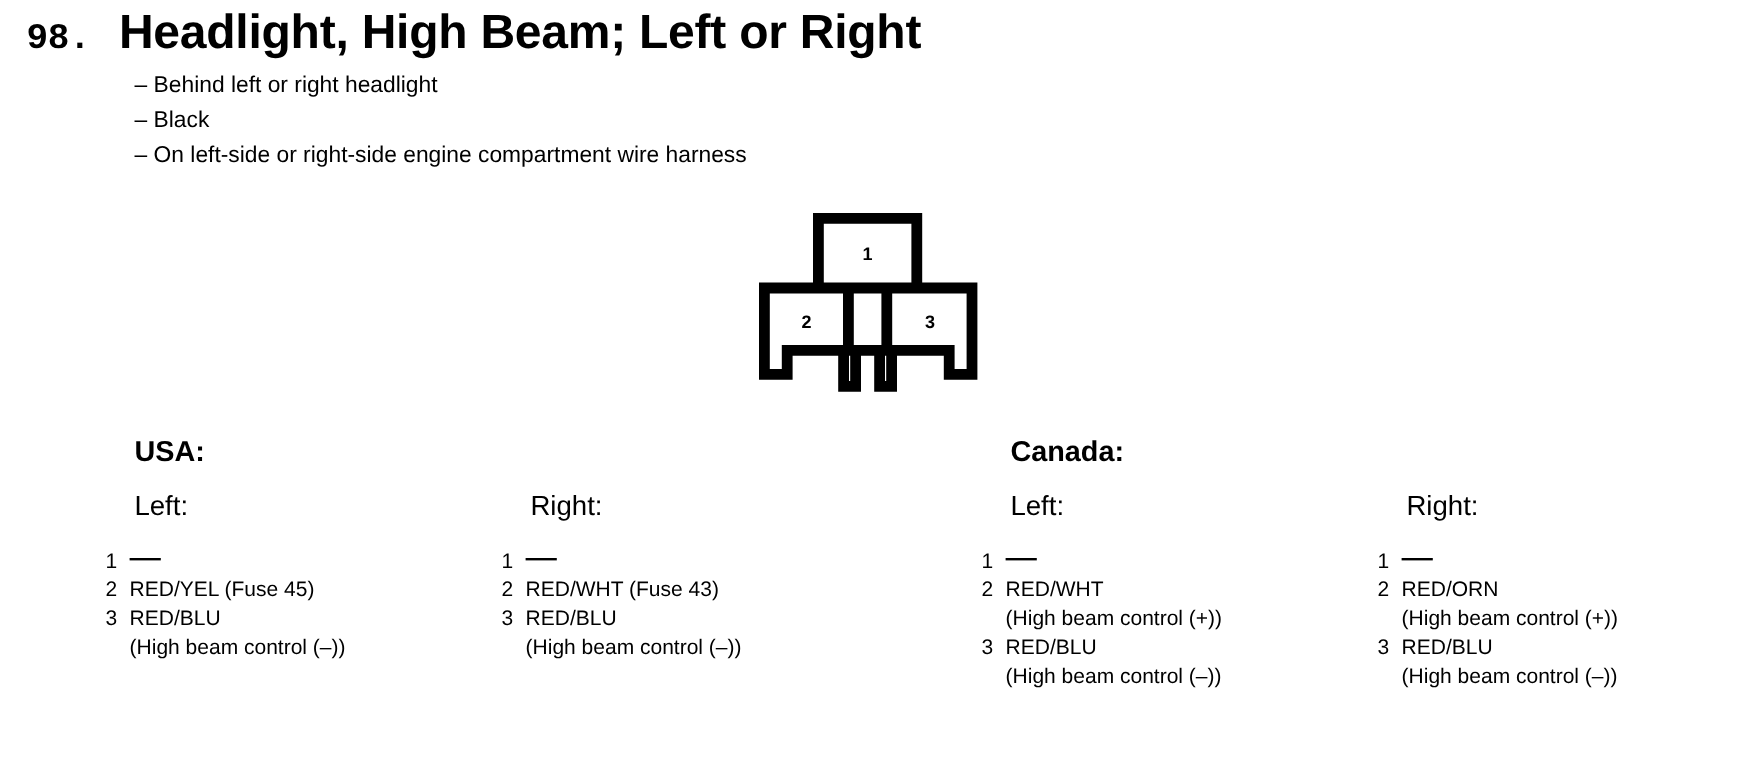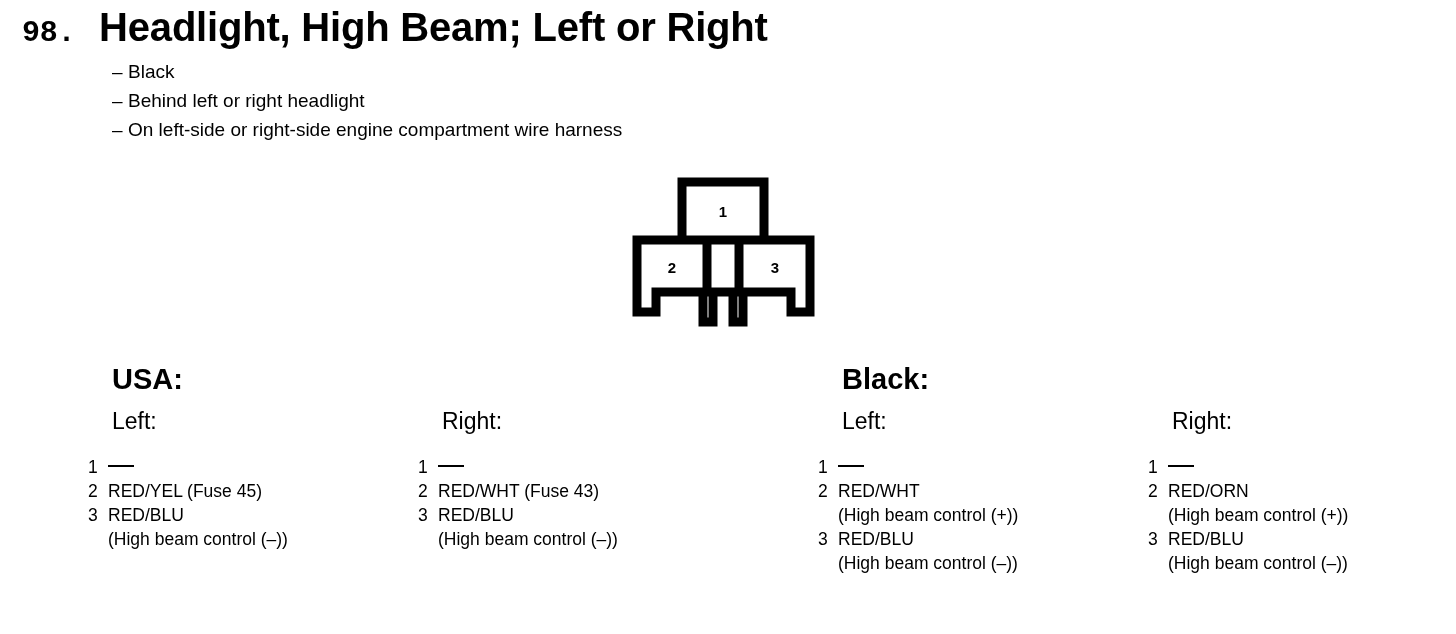--- a/index.html
+++ b/index.html
@@ -73,21 +73,21 @@
   .pin-num {
     font-family: "Liberation Sans", sans-serif;
     font-size: 15px;
     font-weight: bold;
     fill: #000000;
   }
 
   
   .region-head {
     position: absolute;
-    font-size: 29px;
+    font-size: 24px;
     font-weight: bold;
     white-space: nowrap;
   }
   .side-head {
     position: absolute;
     font-size: 23px;
     font-weight: normal;
     white-space: nowrap;
   }
   .pin-list {
@@ -125,24 +125,24 @@
 </style>
 </head>
 <body>
 
 <div class="header">
   <div class="title-row">
     <span class="conn-number">98.</span><span class="conn-title">Headlight, High Beam; Left or Right</span>
   </div>
   <div class="bullets">
     <div class="bullet">
-      <span class="dash">–</span><span>Black</span>
+      <span class="dash">–</span><span>Behind left or right headlight</span>
     </div>
     <div class="bullet">
-      <span class="dash">–</span><span>Behind left or right headlight</span>
+      <span class="dash">–</span><span>Black</span>
     </div>
     <div class="bullet">
       <span class="dash">–</span><span>On left-side or right-side engine compartment wire harness</span>
     </div>
   </div>
 </div>
 
 <div class="connector-wrap">
   <svg width="200" height="160" viewBox="0 0 200 160">
     <g fill="none" stroke="#000000" stroke-width="9" stroke-linejoin="miter" stroke-linecap="butt">
@@ -158,21 +158,21 @@
       <path d="M 108 122 L 108 152 L 118 152 L 118 122"></path>
     </g>
     <text class="pin-num" x="98" y="47" text-anchor="middle">1</text>
     <text class="pin-num" x="47" y="103" text-anchor="middle">2</text>
     <text class="pin-num" x="150" y="103" text-anchor="middle">3</text>
   </svg>
 </div>
 
 <div class="region-head" style="left:112px; top:363px;">USA:</div>
 
-<div class="region-head" style="left:842px; top:363px;">Black:</div>
+<div class="region-head" style="left:842px; top:363px;">Canada:</div>
 
 <div class="side-head" style="left:112px; top:408px;">Left:</div>
 <div class="pin-list" style="left:88px; top:455px;">
   <span class="pin-row">
     <span class="pin-idx">1</span><span class="nc-dash"></span>
   </span>
   <span class="pin-row">
     <span class="pin-idx">2</span><span class="pin-val">RED/YEL (Fuse 45)</span>
   </span>
   <span class="pin-row">

